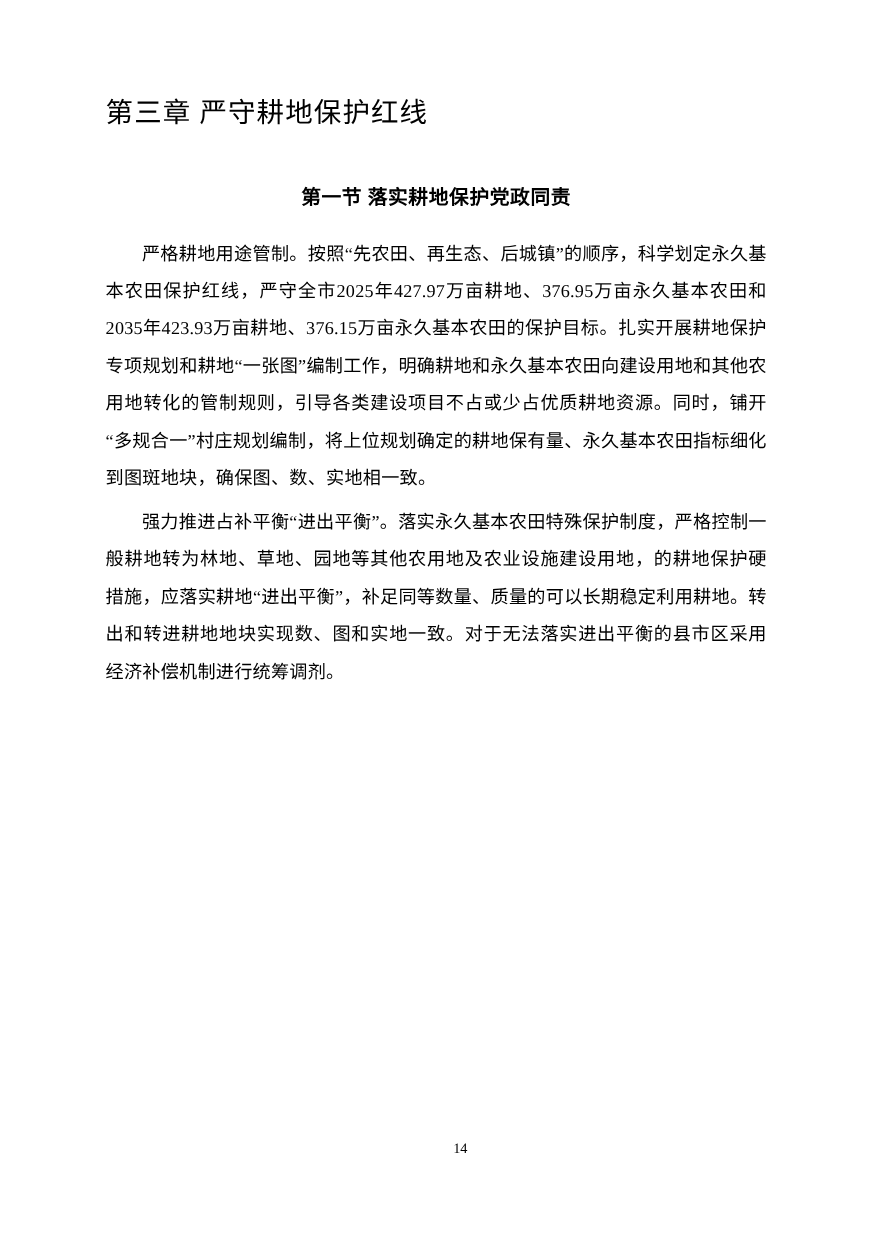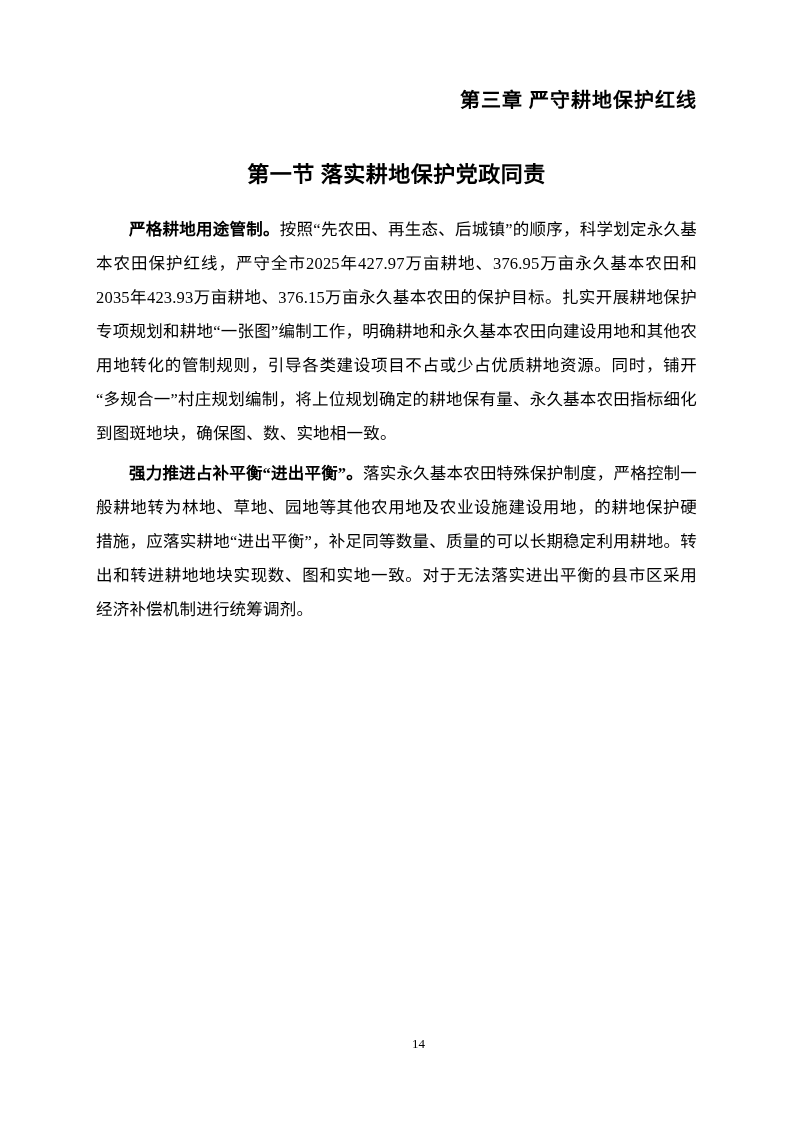--- a/index.html
+++ b/index.html
@@ -18,46 +18,46 @@
     color: #000000;
     overflow: hidden;
   }
   .content {
     position: absolute;
     left: 96px;
     right: 96px;
     top: 86px;
   }
   .chapter-title {
-    text-align: right;
-    font-size: 20px;
-    font-weight: bold;
+    text-align: left;
+    font-size: 25px;
+    font-weight: normal;
     letter-spacing: 1px;
     margin: 0 0 46px 0;
     line-height: 1.4;
   }
   .section-title {
     text-align: center;
-    font-size: 22px;
+    font-size: 18px;
     font-weight: bold;
     letter-spacing: 0.5px;
     margin: 0 0 22px 0;
     line-height: 1.4;
   }
   p.para {
     font-size: 16.5px;
     line-height: 34px;
     margin: 0 0 6px 0;
     text-indent: 2em;
     text-align: justify;
     text-justify: inter-ideograph;
     letter-spacing: 0.2px;
   }
   p.para b {
-    font-weight: bold;
+    font-weight: normal;
   }
   .page-number {
     position: absolute;
     left: 0;
     right: 0;
     bottom: 70px;
     text-align: center;
     font-size: 13px;
     font-family: "Liberation Serif", "DejaVu Serif", serif;
     margin-left: 44px;

